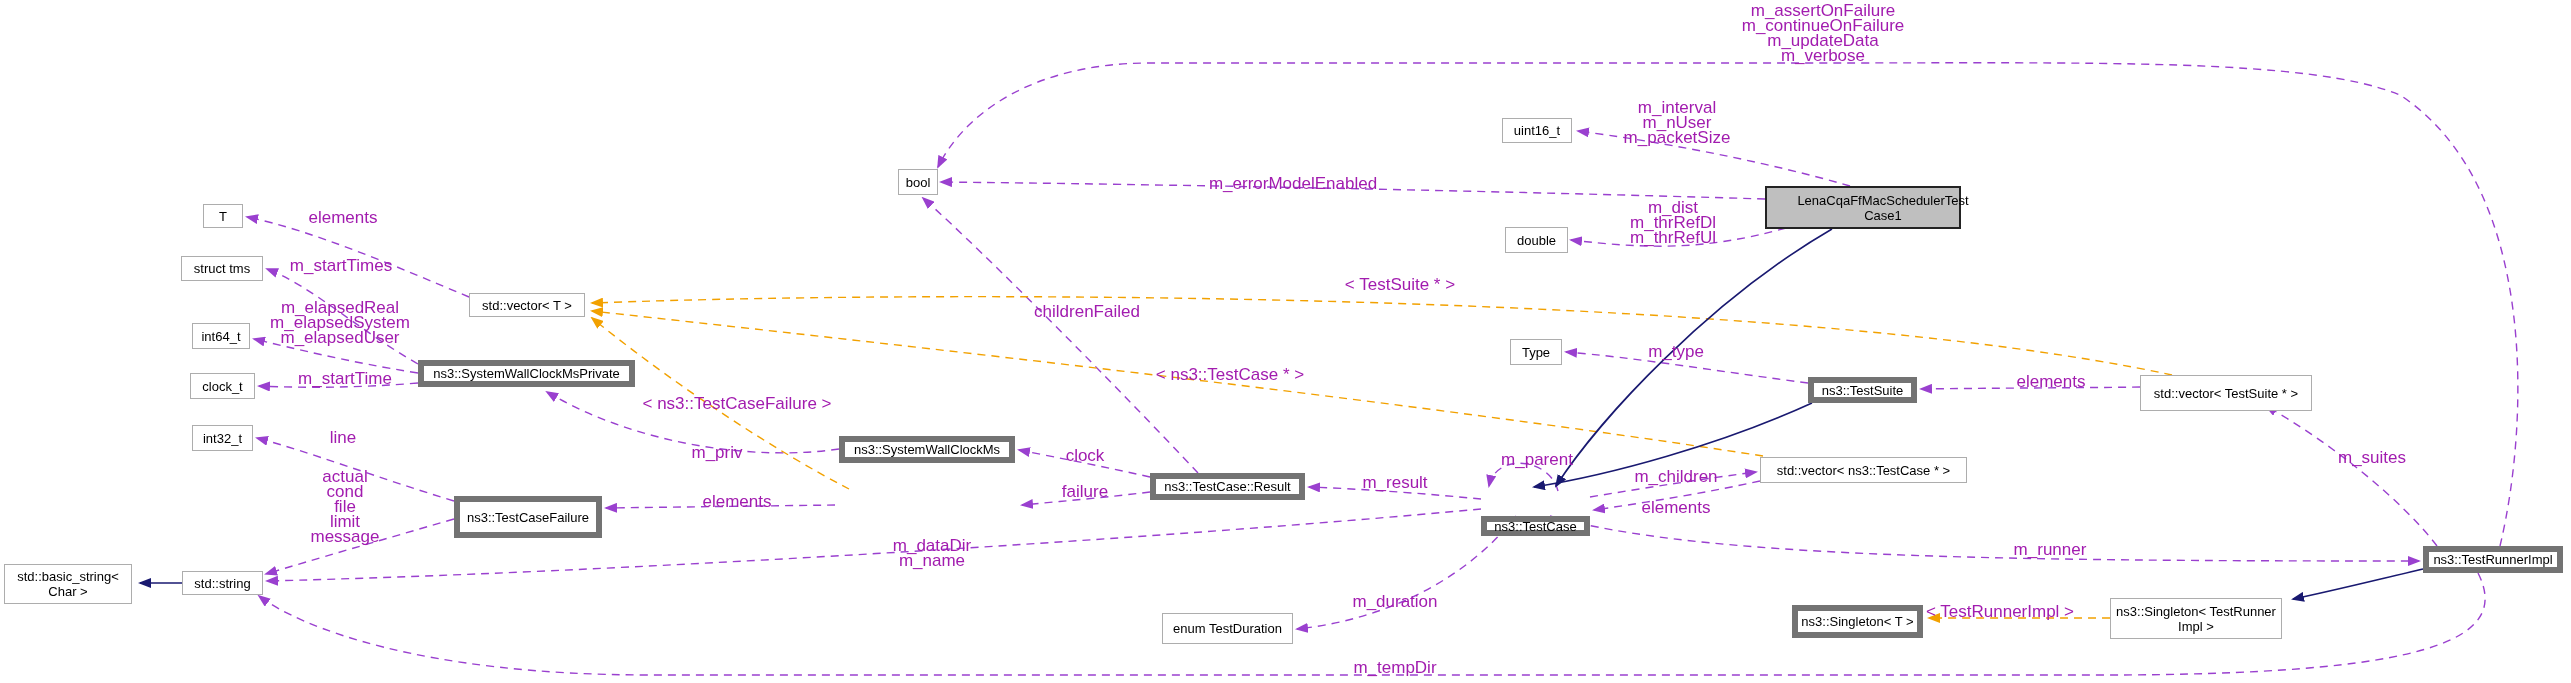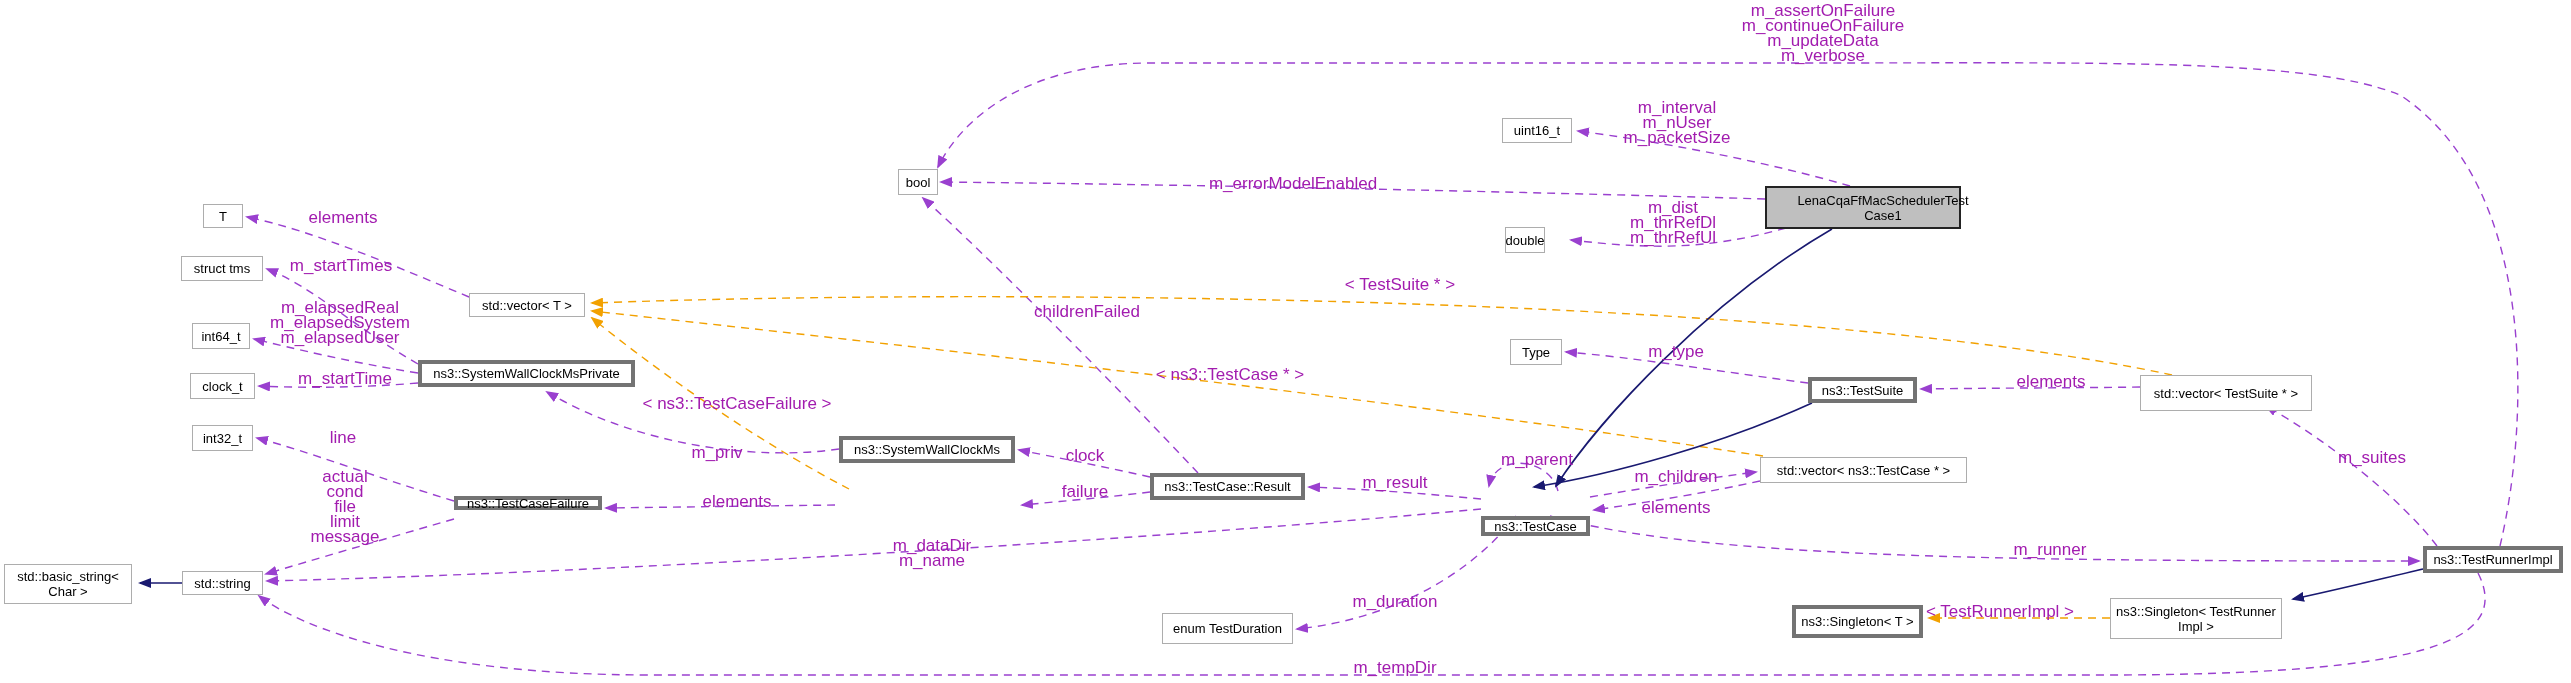--- a/index.html
+++ b/index.html
@@ -9,21 +9,21 @@
   #edges path{fill:none;stroke-width:1.4px;}
   #edges path.pe{stroke:var(--edge-member);stroke-dasharray:8 6;}
   #edges path.te{stroke:var(--edge-template);stroke-dasharray:8 6;}
   #edges path.ie{stroke:var(--edge-inherit);stroke-width:1.6px;}
   #arr-p path{fill:var(--edge-member);}
   #arr-o path{fill:var(--edge-template);}
   #arr-b path{fill:var(--edge-inherit);}
   .node{position:absolute;display:flex;align-items:center;justify-content:center;
         text-align:center;background:#fff;border:1px solid #ADADAD;color:#000;
         font-size:13px;line-height:15px;white-space:pre-line;box-sizing:border-box;cursor:pointer;}
-  .node.bold{border:4px solid #737373;}
+  .node.bold{border:6px solid #737373;}
   .node.main{background:var(--node-main-fill);border:2px solid #232323;cursor:default;padding-left:40px;}
   .elabel{position:absolute;transform:translate(-50%,-50%);color:#a21caf;
           font-size:17px;line-height:15px;white-space:pre-line;text-align:center;}
 </style>
 </head>
 <body>
 
 <div id="canvas">
 
   <svg id="edges" viewBox="0 0 2571 683">
@@ -80,31 +80,31 @@
   <div class="node" style="left:203px;top:204px;width:40px;height:24px">T</div>
   <div class="node" style="left:181px;top:256px;width:82px;height:25px">struct tms</div>
   <div class="node" style="left:192px;top:323px;width:58px;height:26px">int64_t</div>
   <div class="node" style="left:190px;top:373px;width:65px;height:26px">clock_t</div>
   <div class="node" style="left:192px;top:425px;width:61px;height:26px">int32_t</div>
   <div class="node" style="left:4px;top:564px;width:128px;height:40px">std::basic_string&lt;
 Char &gt;</div>
   <div class="node" style="left:182px;top:571px;width:81px;height:24px">std::string</div>
   <div class="node" style="left:469px;top:293px;width:116px;height:24px">std::vector&lt; T &gt;</div>
   <div class="node bold" style="left:418px;top:360px;width:217px;height:27px">ns3::SystemWallClockMsPrivate</div>
-  <div class="node bold" style="left:454px;top:496px;width:148px;height:14px">ns3::TestCaseFailure</div>
+  <div class="node bold" style="left:454px;top:496px;width:148px;height:42px">ns3::TestCaseFailure</div>
   <div class="node bold" style="left:839px;top:436px;width:176px;height:27px">ns3::SystemWallClockMs</div>
   <div class="node bold" style="left:1150px;top:473px;width:155px;height:27px">ns3::TestCase::Result</div>
   <div class="node bold" style="left:1481px;top:516px;width:109px;height:20px">ns3::TestCase</div>
   <div class="node bold" style="left:1808px;top:377px;width:109px;height:26px">ns3::TestSuite</div>
   <div class="node" style="left:1760px;top:457px;width:207px;height:26px">std::vector&lt; ns3::TestCase * &gt;</div>
   <div class="node" style="left:2140px;top:375px;width:172px;height:36px">std::vector&lt; TestSuite * &gt;</div>
   <div class="node" style="left:1510px;top:339px;width:52px;height:26px">Type</div>
   <div class="node" style="left:1502px;top:118px;width:70px;height:25px">uint16_t</div>
   <div class="node" style="left:898px;top:169px;width:40px;height:26px">bool</div>
-  <div class="node" style="left:1505px;top:227px;width:40px;height:26px">double</div>
+  <div class="node" style="left:1505px;top:227px;width:63px;height:26px">double</div>
   <div class="node main" style="left:1765px;top:186px;width:196px;height:43px">LenaCqaFfMacSchedulerTest
 Case1</div>
   <div class="node" style="left:1162px;top:613px;width:131px;height:31px">enum TestDuration</div>
   <div class="node bold" style="left:1792px;top:605px;width:131px;height:33px">ns3::Singleton&lt; T &gt;</div>
   <div class="node" style="left:2110px;top:598px;width:172px;height:41px">ns3::Singleton&lt; TestRunner
 Impl &gt;</div>
   <div class="node bold" style="left:2423px;top:546px;width:140px;height:27px">ns3::TestRunnerImpl</div>
 
   <div class="elabel" style="left:1823px;top:33px">m_assertOnFailure
 m_continueOnFailure

